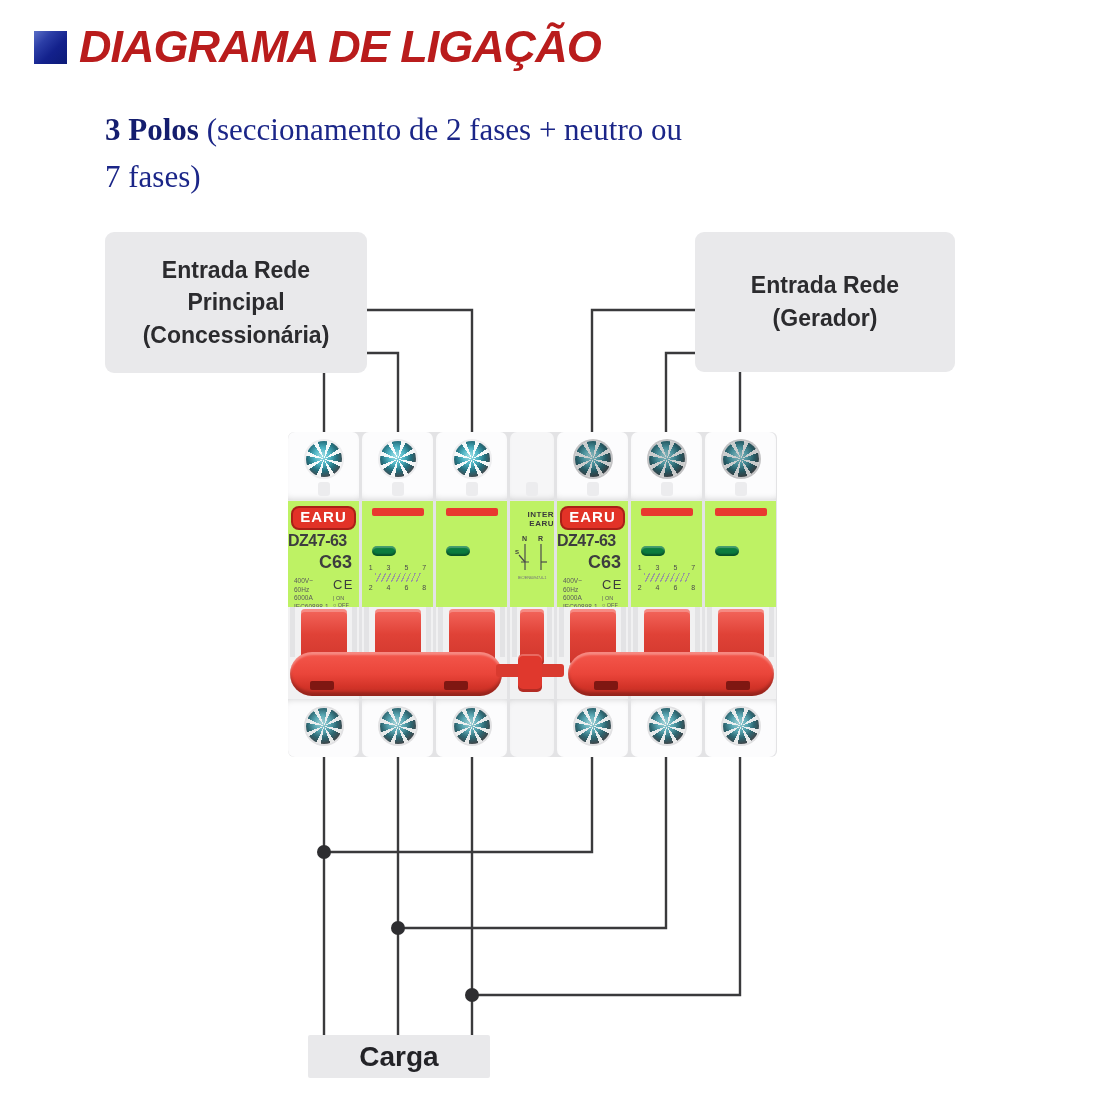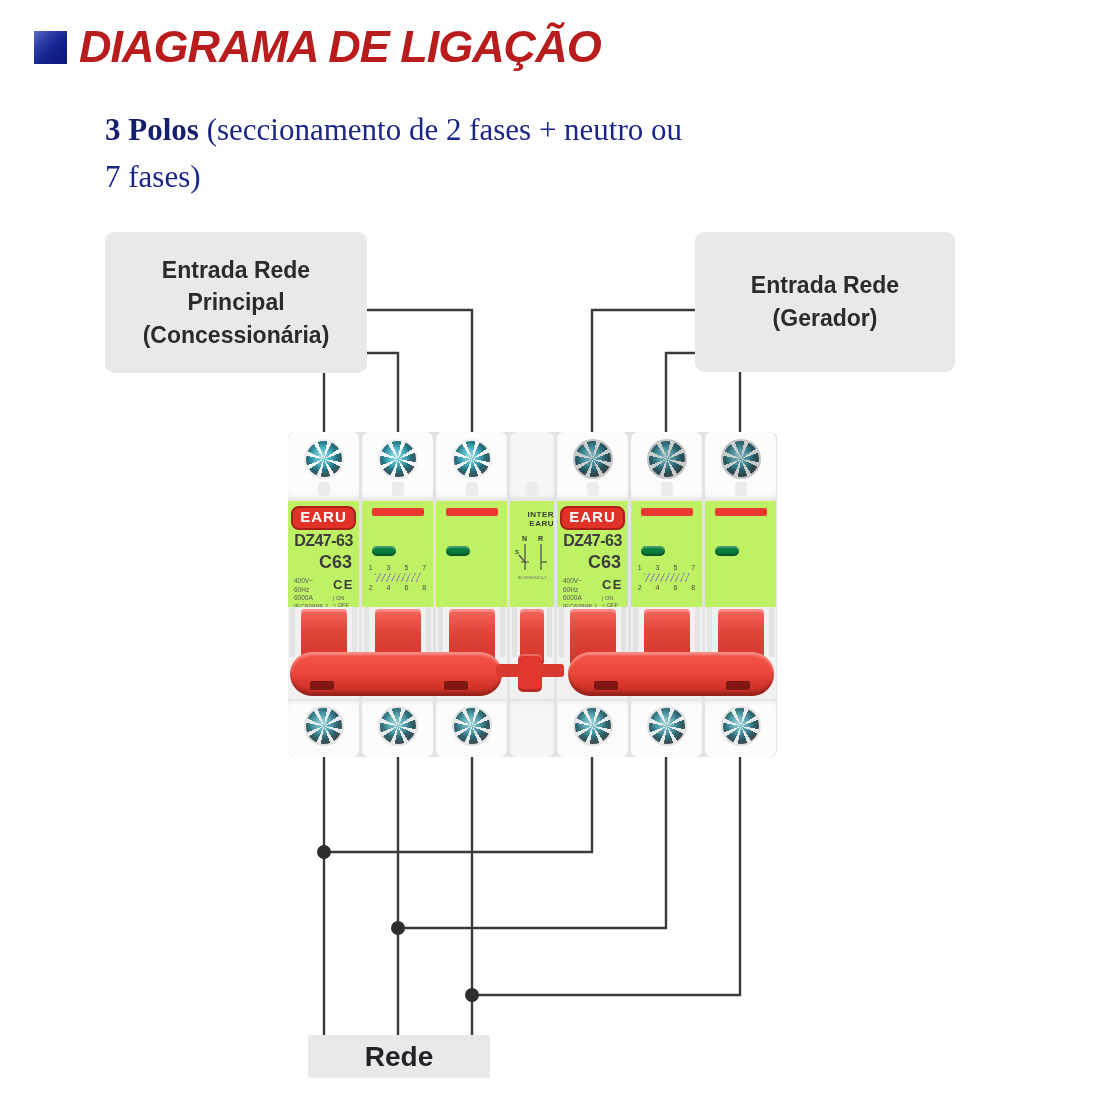--- a/index.html
+++ b/index.html
@@ -62,28 +62,28 @@
     box-shadow:inset 0 3px 2px rgba(255,255,255,.3), inset 0 -4px 3px rgba(0,0,0,.22);}
   .bar-left{left:2px;width:212px;}
   .bar-right{left:280px;width:206px;}
   .slot{position:absolute;top:29px;width:24px;height:9px;background:#7f1712;border-radius:2px;}
   .link-center{position:absolute;left:230px;top:222px;width:24px;height:38px;background:#e0382d;
     border-radius:5px;box-shadow:inset 0 2px 0 rgba(255,255,255,.25), inset 0 -3px 0 rgba(0,0,0,.2);}
   .link-stub{position:absolute;top:232px;width:26px;height:13px;background:#d93a2f;border-radius:3px;}
   
   .logo{margin:6px auto 0;width:max-content;padding:0px 7px 1px;background:#e23227;color:#fff;
     font-weight:bold;font-size:15px;letter-spacing:1px;border-radius:8px;border:2px solid #a91f17;line-height:1.25;}
-  .model{text-align:center;font-weight:bold;font-size:16px;color:#3d3d3f;margin-top:2px;letter-spacing:-.5px;}
+  .model{font-weight:bold;font-size:16px;color:#3d3d3f;margin-top:2px;letter-spacing:-.5px;}
   .rating-row{display:flex;align-items:center;justify-content:space-between;padding:0 7px;margin-top:2px;gap:24px;}
   .pill{width:24px;height:10px;background:#0a7c3e;border-radius:5px;
     box-shadow:inset 0 -2px 2px rgba(0,0,0,.35), inset 0 2px 1px rgba(255,255,255,.25);}
   .rating{font-weight:bold;font-size:18px;color:#3d3d3f;}
   .specs-row{display:flex;justify-content:space-between;padding:0 5px 0 6px;margin-top:4px;}
   .spec-col{font-size:6.5px;line-height:1.35;color:#5a5a5c;}
-  .ce{font-weight:bold;font-size:13px;color:#3c3c3e;letter-spacing:1.5px;text-align:right;}
+  .ce{font-weight:normal;font-size:13px;color:#3c3c3e;letter-spacing:1.5px;text-align:right;}
   .onoff{font-size:5.5px;color:#5a5a5c;line-height:1.4;margin-top:3px;text-align:left;}
   .red-bar{margin:8px auto 0;width:52px;height:8px;background:#e8392f;border-radius:2px;}
   .pill-solo{margin:30px 0 0 10px;}
   .pole-diagram{margin-top:8px;text-align:center;}
   .digit-row{font-size:7px;letter-spacing:6px;color:#4a4a4c;text-indent:6px;}
   .coil{width:46px;height:9px;margin:2px auto;
     background:repeating-linear-gradient(115deg,#9a9a9c 0 1.2px,transparent 1.2px 4.5px);}
   .il-title{margin-top:10px;text-align:right;font-weight:bold;font-size:8px;line-height:1.15;color:#3a3a3c;letter-spacing:.5px;}
   .il-svg{display:block;margin:4px auto 0;}
   .il-std{text-align:center;font-size:4px;color:#77777a;margin-top:3px;letter-spacing:-.2px;}
@@ -322,14 +322,14 @@
   <div class="bar bar-right">
     <div class="slot" style="left:26px"></div>
     <div class="slot" style="left:158px"></div>
   </div>
   <div class="link-stub" style="left:208px"></div>
   <div class="link-stub" style="left:250px"></div>
   <div class="link-center"></div>
 </div>
 
 <div class="load-box">
-  <span>Rede</span>
+  <span>Carga</span>
 </div>
 
 </body></html>

